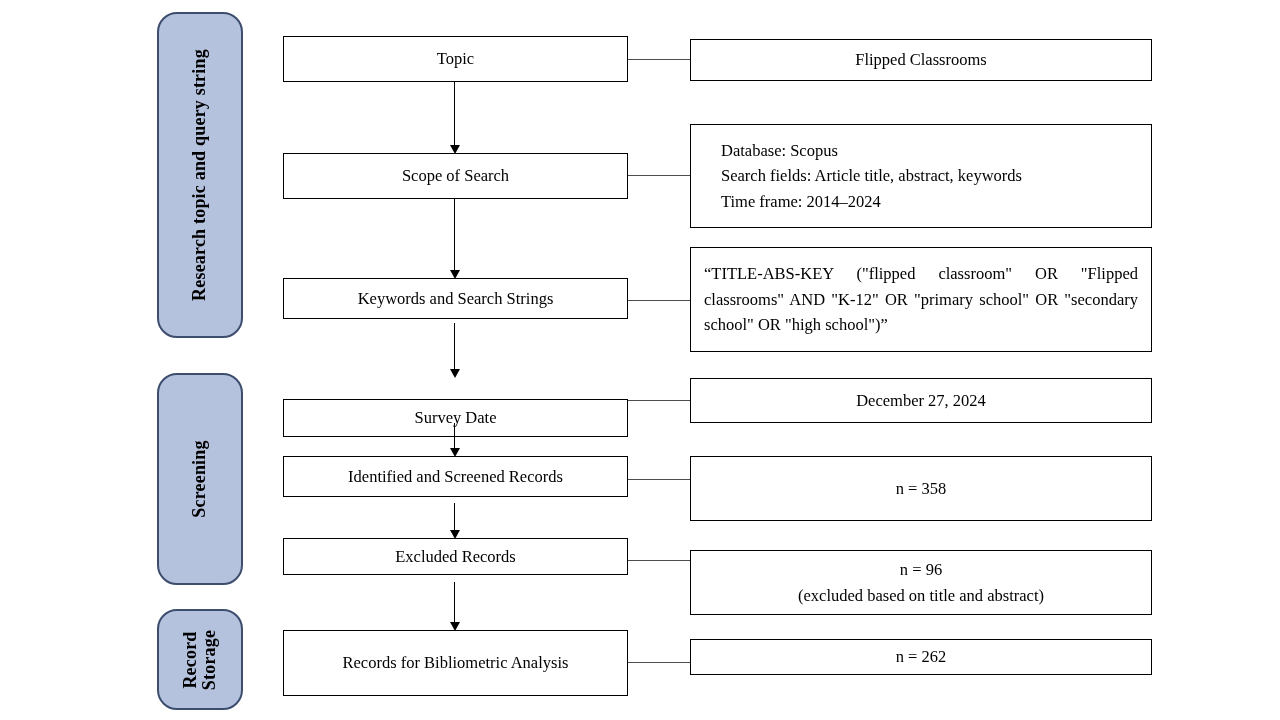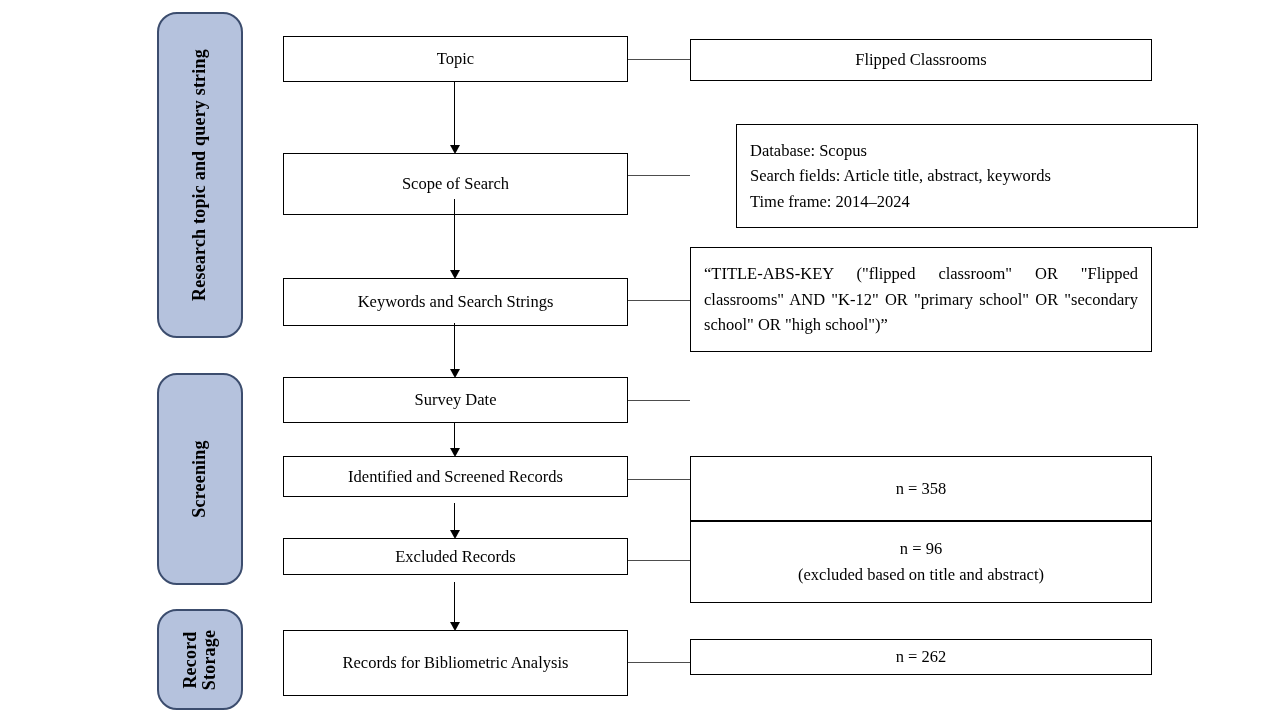--- a/index.html
+++ b/index.html
@@ -40,21 +40,21 @@
 
   
   .rbox{
     position:absolute;left:690px;width:462px;
     background:#fff;border:1.4px solid var(--box-border);
     display:flex;align-items:center;
     font-size:16.5px;line-height:1.55;
   }
   .rbox>span{display:block;width:100%;white-space:pre-line;}
   .rbox.center>span{text-align:center;}
-  .rbox.left{padding:0 13px;margin-left:46px;}
+  .rbox.left{padding:0 30px;}
   .rbox.left>span{text-align:left;}
   .rbox.justify{padding:0 13px;}
   .rbox.justify>span{text-align:justify;text-justify:inter-word;white-space:normal;}
 
   
   .v-arrow{
     position:absolute;left:454.3px;width:0;
     border-left:1.4px solid #000;
   }
   .v-arrow::after{
@@ -81,27 +81,27 @@
     <span class="rot">Screening</span>
   </div>
   <div class="side-group" style="top:609px;height:101px">
     <span class="rot">Record
 Storage</span>
   </div>
 
   <div class="mbox" style="top:36px;height:46px">
     <span>Topic</span>
   </div>
-  <div class="mbox" style="top:153px;height:62px">
+  <div class="mbox" style="top:153px;height:46px">
     <span>Scope of Search</span>
   </div>
-  <div class="mbox" style="top:278px;height:48px">
+  <div class="mbox" style="top:278px;height:41px">
     <span>Keywords and Search Strings</span>
   </div>
-  <div class="mbox" style="top:377px;height:46px">
+  <div class="mbox" style="top:399px;height:38px">
     <span>Survey Date</span>
   </div>
   <div class="mbox" style="top:456px;height:41px">
     <span>Identified and Screened Records</span>
   </div>
   <div class="mbox" style="top:538px;height:37px">
     <span>Excluded Records</span>
   </div>
   <div class="mbox" style="top:630px;height:66px">
     <span>Records for Bibliometric Analysis</span>
@@ -111,24 +111,27 @@
     <span>Flipped Classrooms</span>
   </div>
   <div class="rbox left" style="top:124px;height:104px">
     <span>Database: Scopus
 Search fields: Article title, abstract, keywords
 Time frame: 2014–2024</span>
   </div>
   <div class="rbox justify" style="top:247px;height:105px">
     <span>“TITLE-ABS-KEY ("flipped classroom" OR "Flipped classrooms" AND "K-12" OR "primary school" OR "secondary school" OR "high school")”</span>
   </div>
+  <div class="rbox center" style="top:378px;height:45px">
+    <span>December 27, 2024</span>
+  </div>
   <div class="rbox center" style="top:456px;height:65px">
     <span>n = 358</span>
   </div>
-  <div class="rbox center" style="top:521px;height:82px">
+  <div class="rbox center" style="top:550px;height:65px">
     <span>n = 96
 (excluded based on title and abstract)</span>
   </div>
   <div class="rbox center" style="top:639px;height:36px">
     <span>n = 262</span>
   </div>
 
   <div class="v-arrow" style="top:82px;height:63px"></div>
   <div class="v-arrow" style="top:199px;height:71px"></div>
   <div class="v-arrow" style="top:323px;height:46px"></div>

